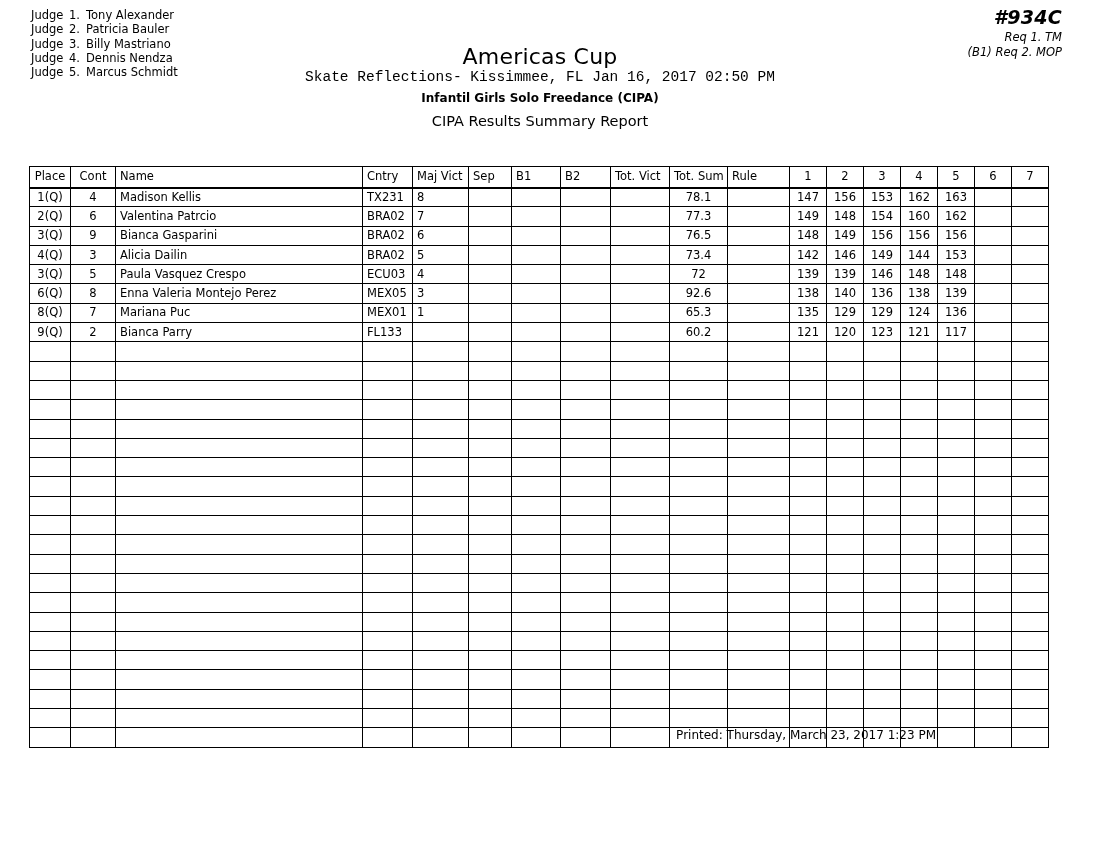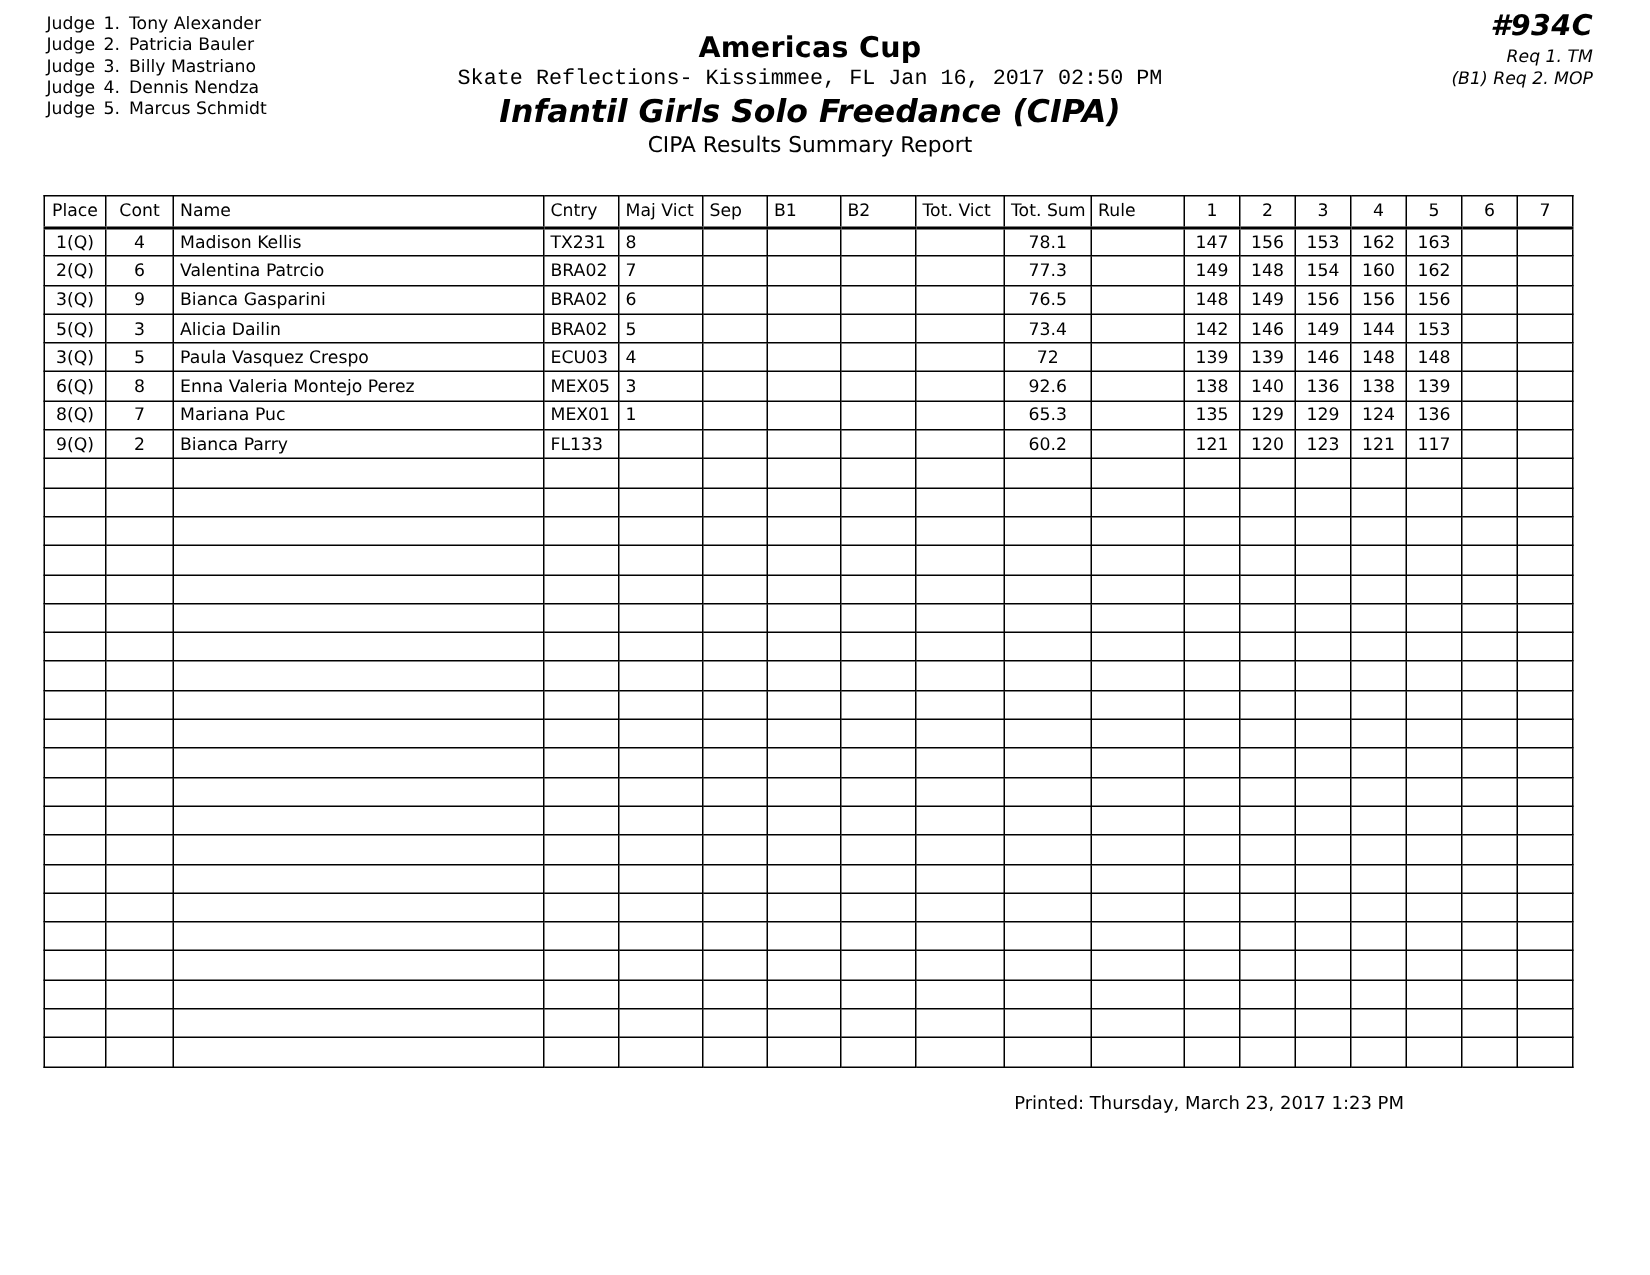--- a/index.html
+++ b/index.html
@@ -41,36 +41,36 @@
 
   
   .header {
     position: absolute;
     left: 240px;
     top: 22px;
     width: 600px;
     text-align: center;
   }
   .header .event-name {
-    font-size: 19px;
-    font-weight: bold;
+    font-size: 22px;
+    font-weight: normal;
     line-height: 21px;
     letter-spacing: 0.2px;
+    margin-top: 24px;
   }
   .header .venue {
     font-size: 14.5px;
     font-weight: normal;
     line-height: 20px;
     font-family: Liberation Mono, monospace;
   }
   .header .category {
-    font-size: 21px;
+    font-size: 12px;
     font-weight: bold;
     line-height: 23px;
-    font-style: italic;
   }
   .header .report-type {
     font-size: 14.5px;
     font-weight: normal;
     line-height: 22px;
   }
 
   
   .topright {
     position: absolute;
@@ -97,20 +97,21 @@
     position: absolute;
     left: 29px;
     top: 130px;
     width: 1019px;
   }
   table.results {
     border-collapse: collapse;
     table-layout: fixed;
     width: 1019px;
     font-size: 11.5px;
+    margin-top: 36px;
   }
   table.results th,
   table.results td {
     border: 1px solid #000000;
     height: 19.3px;
     padding: 0 0 0 4px;
     font-weight: normal;
     font-size: 11.5px;
     line-height: 17px;
     overflow: hidden;
@@ -280,21 +281,21 @@
             <td></td>
             <td class="ctr">148</td>
             <td class="ctr">149</td>
             <td class="ctr">156</td>
             <td class="ctr">156</td>
             <td class="ctr">156</td>
             <td class="ctr"></td>
             <td class="ctr"></td>
           </tr>
           <tr>
-            <td class="ctr">5(Q)</td>
+            <td class="ctr">4(Q)</td>
             <td class="ctr">3</td>
             <td>Alicia Dailin</td>
             <td>BRA02</td>
             <td>5</td>
             <td></td>
             <td></td>
             <td></td>
             <td></td>
             <td class="ctr">73.4</td>
             <td></td>

